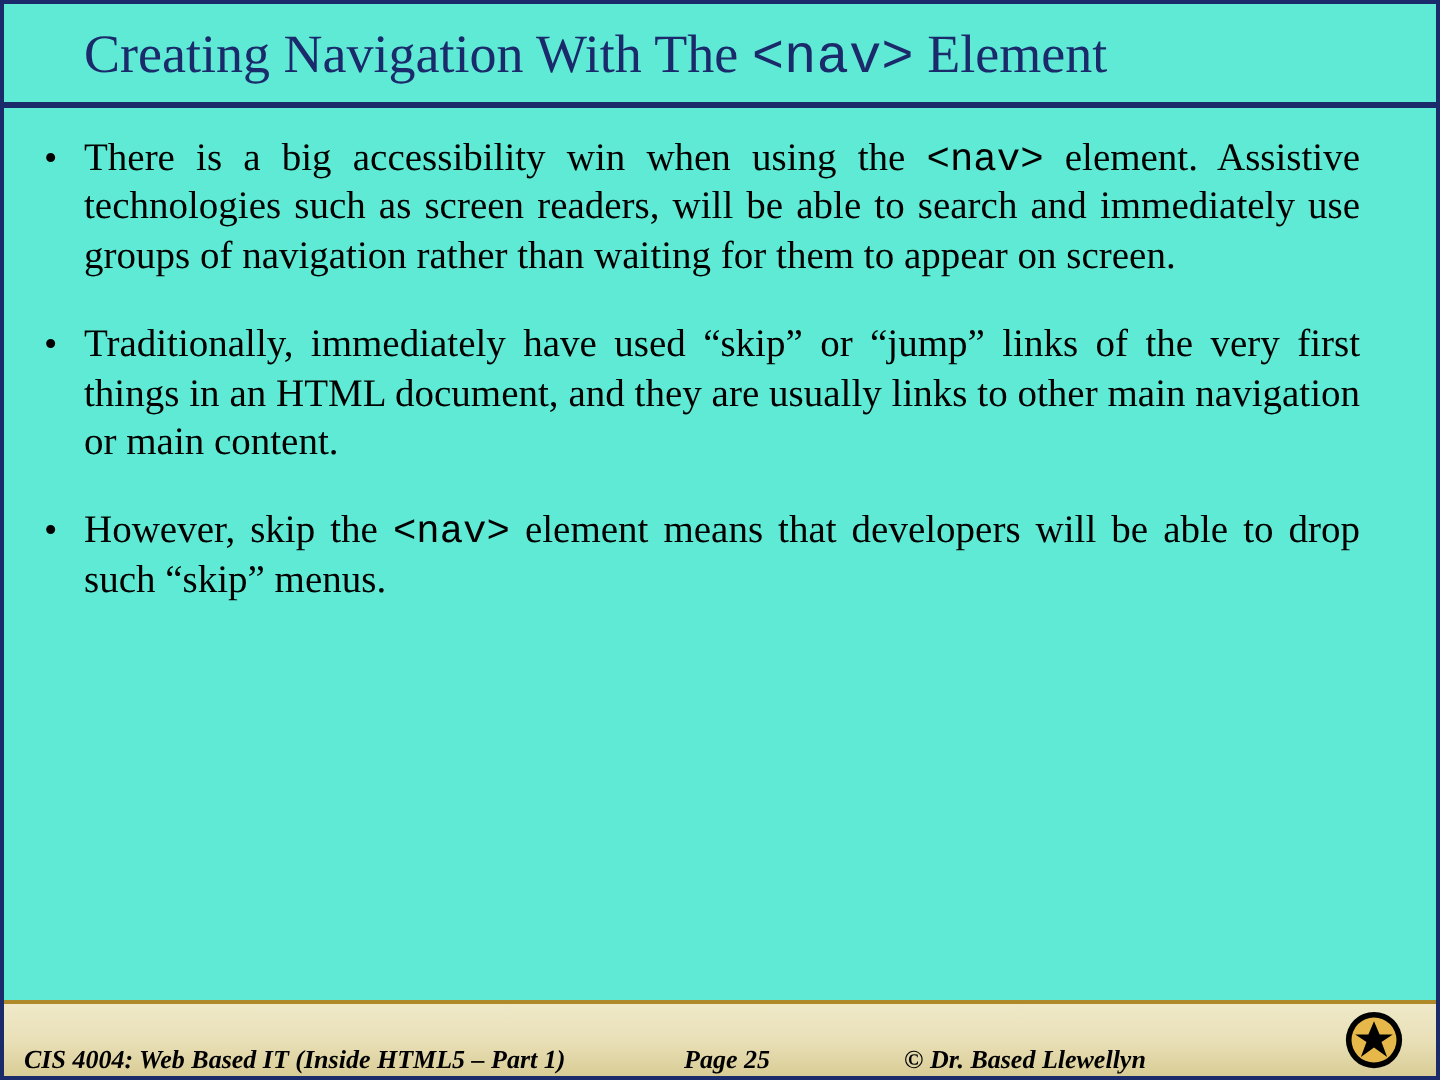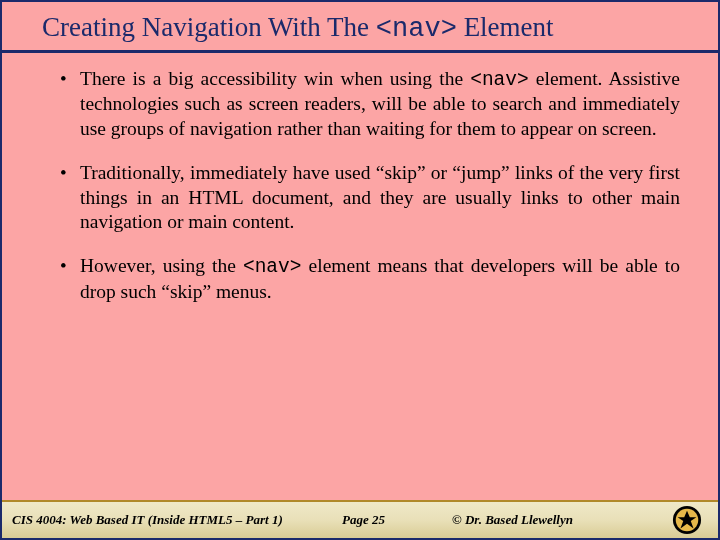--- a/index.html
+++ b/index.html
@@ -1,37 +1,37 @@
 <!DOCTYPE html>
 <html><head>
 <meta charset="utf-8">
 <style>
   * { margin: 0; padding: 0; box-sizing: border-box; }
   html, body { width: 720px; height: 540px; font-family: "Times New Roman", Times, serif; background: #fff; }
   .slide {
     width: 720px; height: 540px;
     border: 2px solid #1b2a6b;
     position: relative;
-    background: #fca5a5;
+    background: #5eead4;
     display: flex;
     flex-direction: column;
   }
   .title-wrap {
     padding: 10px 20px 6px 40px;
     border-bottom: 3px solid #1b2a6b;
   }
   .title {
     font-size: 27px;
     color: #1b2a6b;
     font-weight: normal;
   }
   .title .code { font-family: "Courier New", Courier, monospace; }
   .body {
     flex: 1;
-    padding: 14px 38px 6px 58px;
+    padding: 14px 38px 6px 20px;
     font-size: 19.5px;
     color: #000;
     line-height: 1.25;
   }
   .body ul { list-style: none; }
   .body li {
     position: relative;
     padding-left: 20px;
     margin-bottom: 20px;
     text-align: justify;
@@ -43,21 +43,21 @@
     top: 0;
     font-size: 19px;
   }
   .body .code { font-family: "Courier New", Courier, monospace; }
   .footer {
     height: 38px;
     flex-shrink: 0;
     border-top: 2px solid #b0892a;
     background: linear-gradient(#efe9c8, #e9e0b8 50%, #d9cc95);
     display: flex;
-    align-items: center;
+    align-items: flex-end;
     padding: 0 10px;
     font-size: 13px;
     font-style: italic;
     font-weight: bold;
     color: #000;
     position: relative;
   }
   .footer .course { flex: 0 0 auto; width: 330px; }
   .footer .page { flex: 0 0 auto; width: 110px; text-align: left; }
   .footer .author { flex: 0 0 auto; width: 170px; text-align: left; }
@@ -82,21 +82,21 @@
 
   <div class="body">
     <ul>
       <li>
         <span>There is a big accessibility win when using the </span><span class="code">&lt;nav&gt;</span><span> element. Assistive technologies such as screen readers, will be able to search and immediately use groups of navigation rather than waiting for them to appear on screen.</span>
       </li>
       <li>
         <span>Traditionally, immediately have used “skip” or “jump” links of the very first things in an HTML document, and they are usually links to other main navigation or main content.</span>
       </li>
       <li>
-        <span>However, using the </span><span class="code">&lt;nav&gt;</span><span> element means that developers will be able to drop such “skip” menus.</span>
+        <span>However, skip the </span><span class="code">&lt;nav&gt;</span><span> element means that developers will be able to drop such “skip” menus.</span>
       </li>
     </ul>
   </div>
 
   <div class="footer">
     <span class="course">CIS 4004: Web Based IT (Inside HTML5 – Part 1)</span>
     <span class="page">Page 25</span>
     <span class="author">© Dr. Based Llewellyn</span>
     <span class="logo">
       <svg viewBox="0 0 32 32" width="30" height="30">

